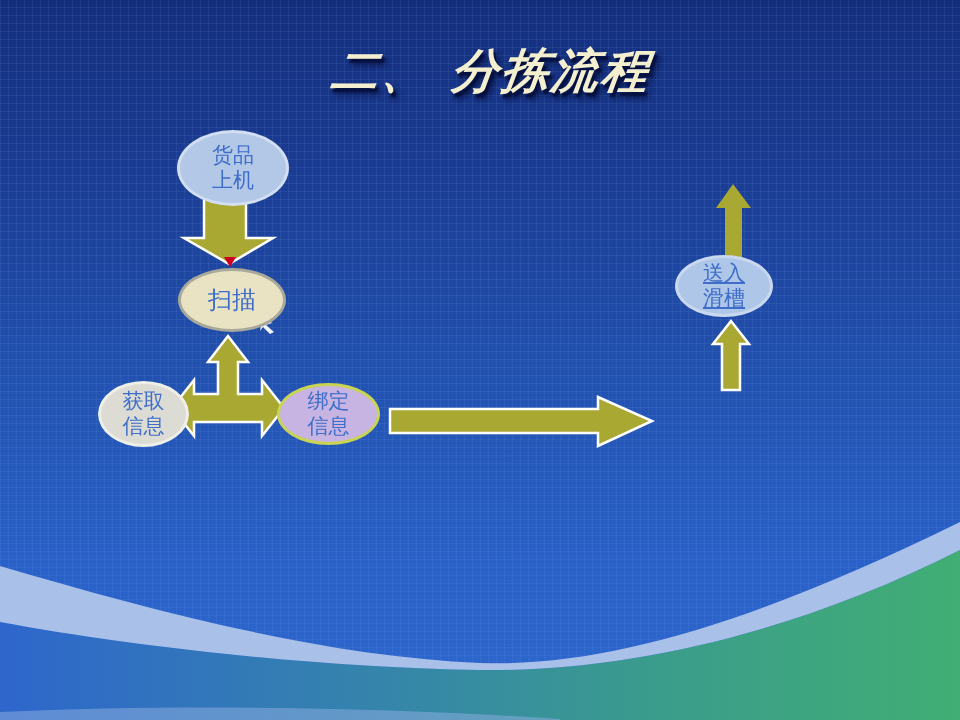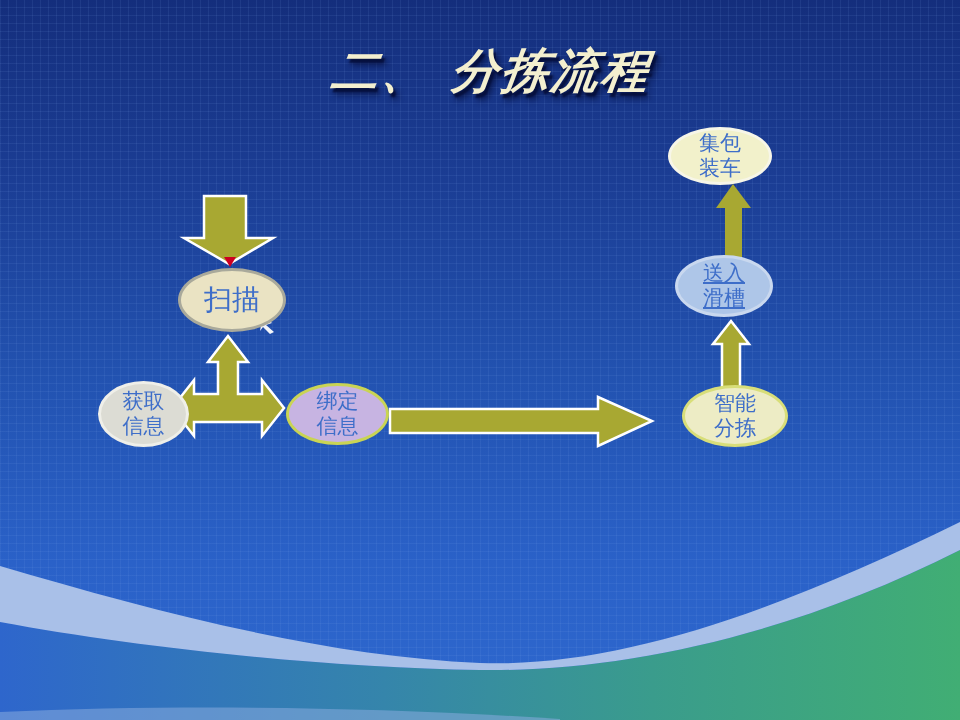--- a/index.html
+++ b/index.html
@@ -19,23 +19,23 @@
   }
   .title .tilt{display:inline-block;transform:skewX(-7deg) translateX(12px);}
   svg.layer{position:absolute;left:0;top:0;width:960px;height:720px;}
   .node{
     position:absolute;display:flex;align-items:center;justify-content:center;
     border-radius:50%;text-align:center;
     color:#3e6ec9;font-size:21px;line-height:1.2;font-weight:500;
     white-space:pre-line;box-sizing:border-box;
   }
   .n-goods {left:177px;top:130px;width:112px;height:76px;background:#b3c7e7;border:3px solid #d2def1;}
-  .n-scan  {left:178px;top:268px;width:108px;height:64px;background:#eae3c3;border:3px solid #a9a99b;font-size:28px;}
+  .n-scan  {left:178px;top:268px;width:108px;height:64px;background:#eae3c3;border:3px solid #a9a99b;font-size:24px;}
   .n-get   {left:98px; top:381px;width:91px; height:66px;background:#dcdcd4;border:3px solid #efefe9;}
-  .n-bind  {left:286px;top:383px;width:103px;height:62px;background:#c7b4e2;border:3px solid #c9d454;}
+  .n-bind  {left:277px;top:383px;width:103px;height:62px;background:#c7b4e2;border:3px solid #c9d454;}
   .n-sort  {left:682px;top:385px;width:106px;height:62px;background:#edecc5;border:3px solid #d8de79;}
   .n-chute {left:675px;top:255px;width:98px; height:62px;background:#aec6e8;border:3px solid #c9d8ef;text-decoration:underline;}
   .n-pack  {left:668px;top:127px;width:104px;height:58px;background:#f2f1cb;border:3px solid #f7f6e8;}
 </style>
 </head>
 <body>
 
 <div class="slide">
 
   <svg class="layer" viewBox="0 0 960 720">
@@ -66,31 +66,29 @@
 
     <path d="M 0,566 C 150,610 320,656 480,663 C 620,668 780,610 960,522 L 960,550 C 790,636 620,672 480,670 C 330,668 140,648 0,622 Z" fill="#a9c0e8"></path>
 
     <path d="M 0,712 C 180,704 380,707 560,719 L 560,720 L 0,720 Z" fill="#89abdf" opacity="0.55"></path>
   </svg>
 
   <div class="title">
     <span class="tilt">二、 分拣流程</span>
   </div>
 
+  <div class="node n-goods">货品
+上机</div>
 
   <div class="node n-scan">扫描</div>
 
   <div class="node n-get">获取
 信息</div>
 
   <div class="node n-bind">绑定
 信息</div>
 
-  <div class="node n-sort">智能
-分拣</div>
 
   <div class="node n-chute">送入
 滑槽</div>
 
-  <div class="node n-pack">集包
-装车</div>
 
 </div>
 
 </body></html>

